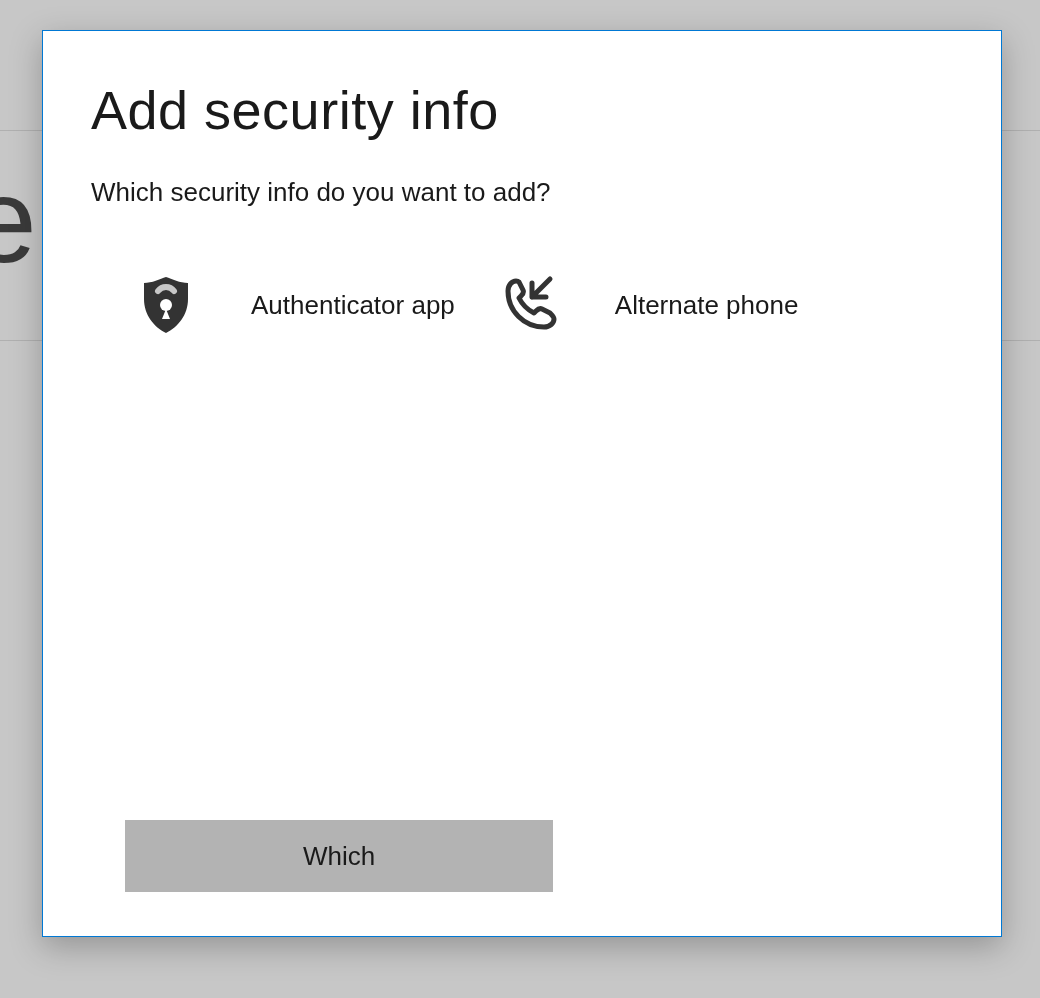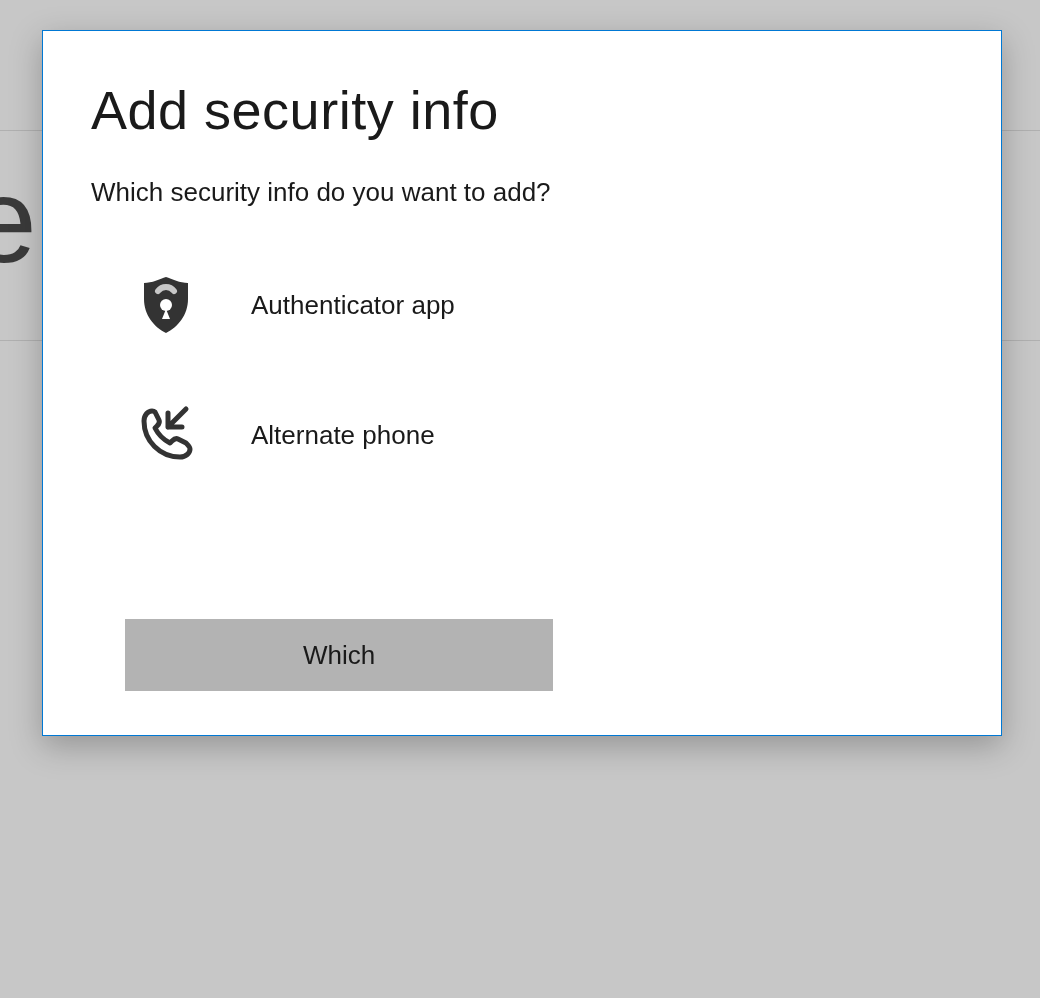--- a/index.html
+++ b/index.html
@@ -31,42 +31,42 @@
       font-size: 120px;
       font-weight: 300;
       color: #3a3a3a;
       line-height: 1;
     }
     .dialog {
       position: absolute;
       left: 42px;
       top: 30px;
       width: 960px;
-      height: 706px;
+      height: 907px;
       background: #ffffff;
       border: 1px solid #0078d4;
       box-shadow: 0 10px 30px rgba(0,0,0,0.25);
       padding: 48px 48px 40px 48px;
     }
     .dialog-title {
       font-size: 54px;
       font-weight: 300;
       color: #1a1a1a;
       margin-bottom: 36px;
       letter-spacing: 0.5px;
     }
     .dialog-subtitle {
       font-size: 26px;
       font-weight: 400;
       color: #1a1a1a;
       margin-bottom: 32px;
     }
     .options {
       display: flex;
-      flex-direction: column;
+      flex-direction: row;
     }
     .option {
       display: flex;
       align-items: center;
       height: 130px;
       cursor: pointer;
     }
     .option-icon {
       width: 70px;
       height: 70px;

